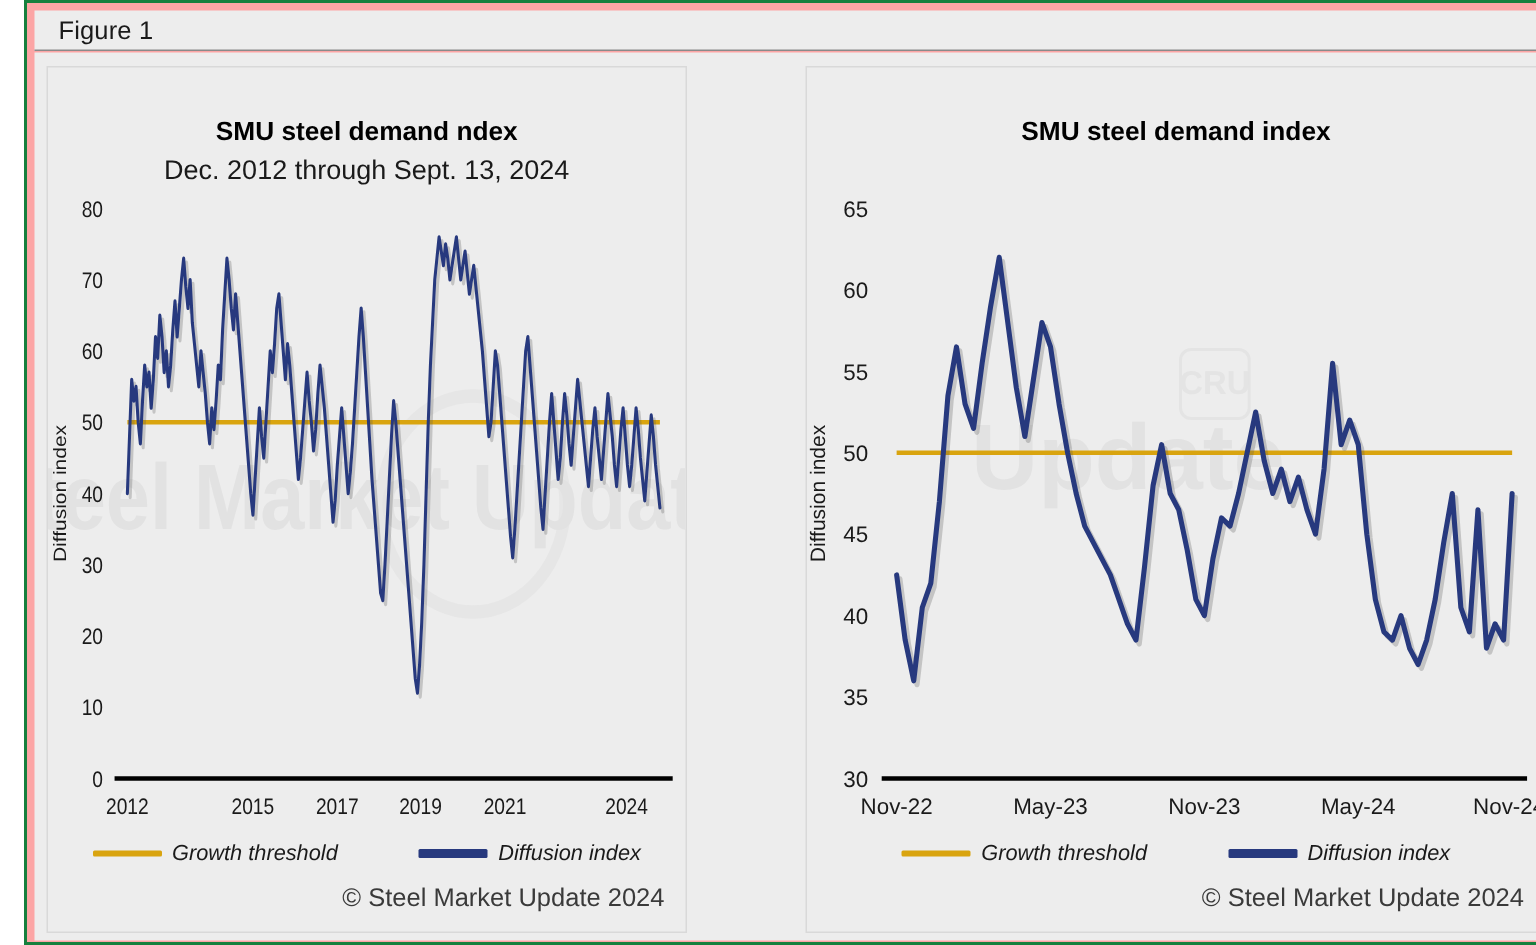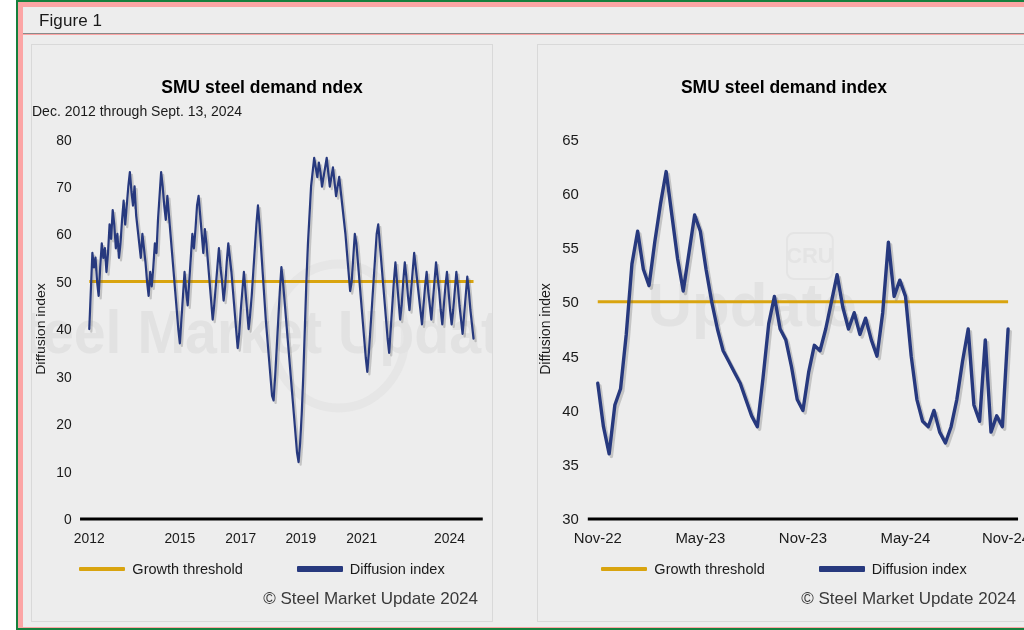--- a/index.html
+++ b/index.html
@@ -31,44 +31,44 @@
     position:absolute;left:5px;top:33px;width:1014px;height:592px;
     background:#ededed;
   }
   .panel{
     position:absolute;top:9px;height:578px;
     background:#ededed;
     border:1px solid #d9d9d9;
     box-sizing:border-box;
     overflow:hidden;
   }
-  .panel-left{left:8px;width:462px;}
+  .panel-left{left:8px;width:427px;}
   .panel-right{left:514px;width:494px;}
 
   .chart-title{
     position:absolute;left:0;right:0;top:32px;
     text-align:center;
     font-size:17.5px;font-weight:bold;color:#000;
     white-space:nowrap;
   }
   .chart-subtitle{
     position:absolute;left:0;right:0;top:58px;
-    text-align:left;
-    font-size:14px;color:#1a1a1a;
+    text-align:center;
+    font-size:18px;color:#1a1a1a;
     white-space:nowrap;
   }
 
   .plot-wrap{
     position:absolute;left:0;top:86px;width:100%;height:420px;
   }
   .plot-wrap svg{display:block;width:100%;height:100%;}
 
   .legend{
     position:absolute;left:0;right:0;bottom:44px;
-    display:flex;justify-content:center;align-items:center;gap:54px;
+    display:flex;justify-content:center;align-items:center;gap:54px;font-style:italic;
   }
   .legend-item{display:flex;align-items:center;gap:7px;}
   .legend-swatch{display:block;height:4px;width:46px;border-radius:1px;}
   .legend-swatch.blue{height:6px;}
   .legend-label{font-size:14.5px;color:#1a1a1a;white-space:nowrap;}
 
   .copyright{
     position:absolute;right:14px;bottom:12px;
     font-size:17px;color:#3a3a3a;white-space:nowrap;
   }

